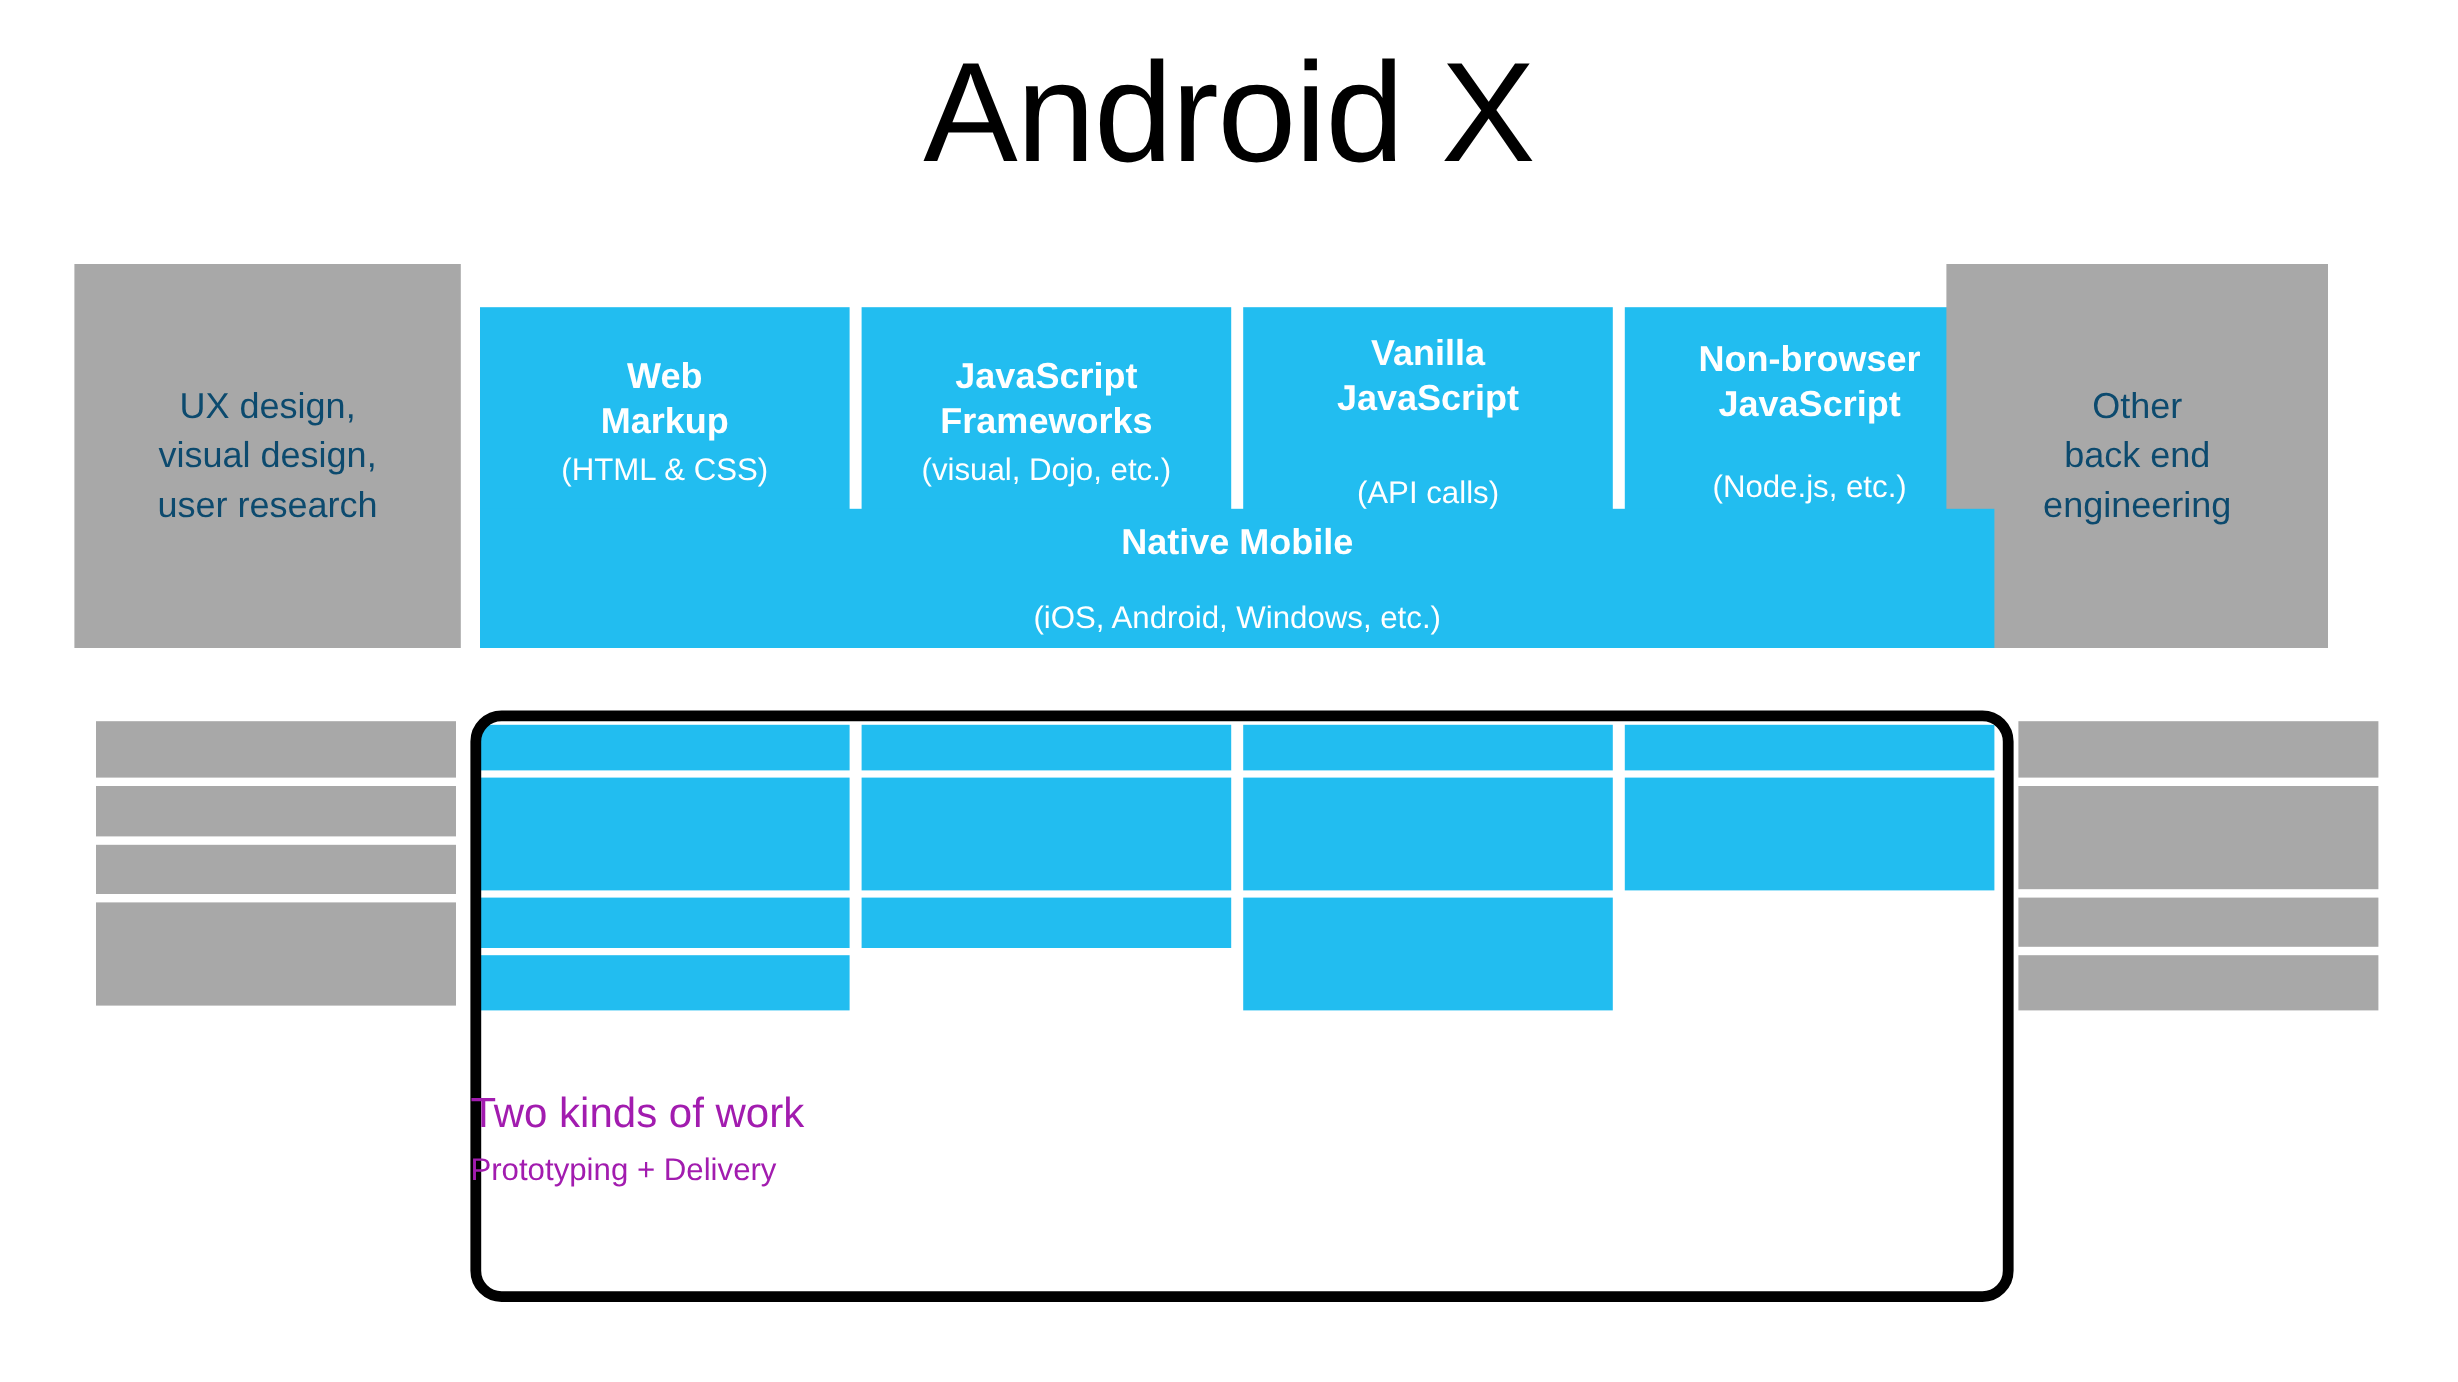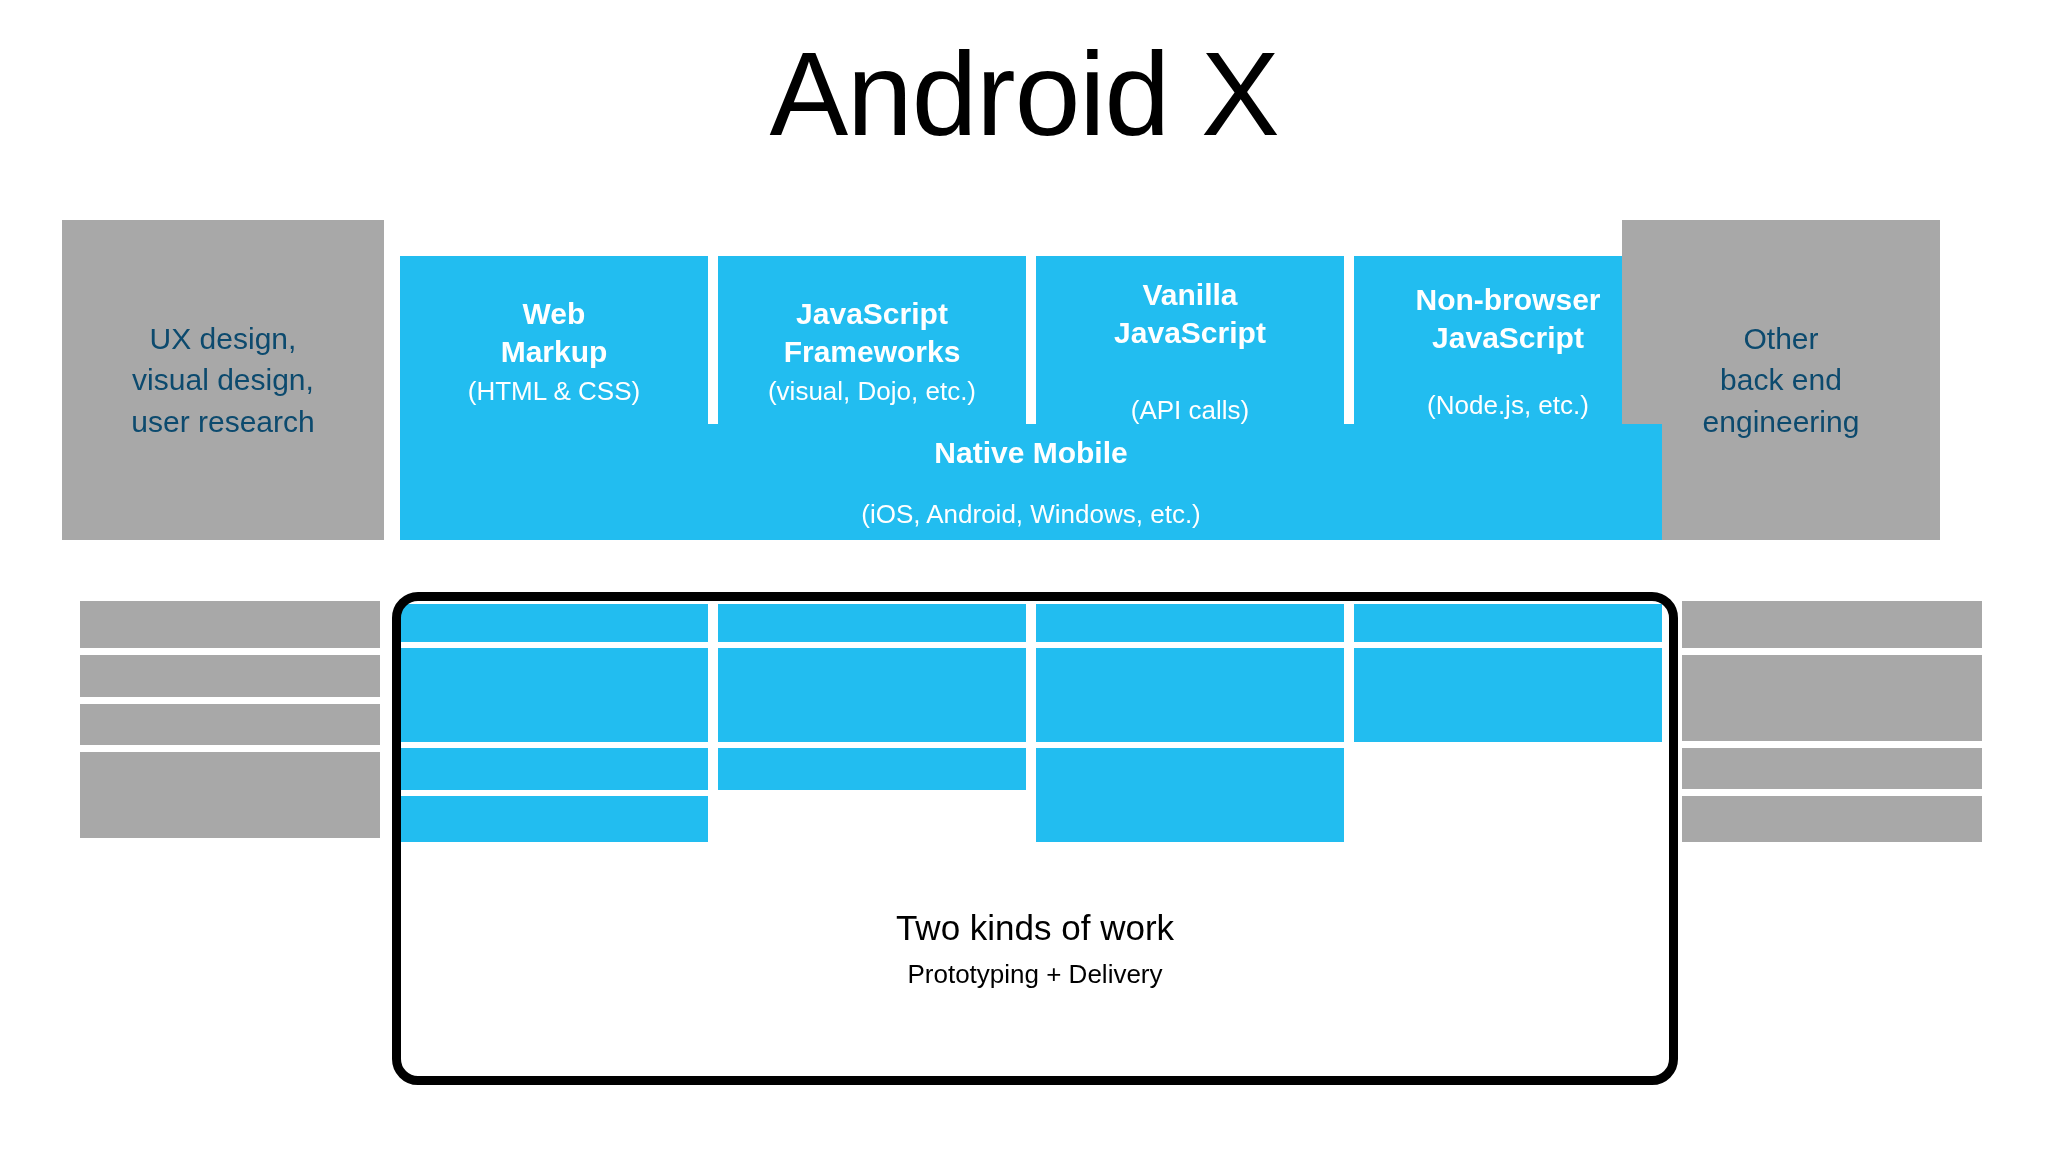--- a/index.html
+++ b/index.html
@@ -97,22 +97,22 @@
   #focus-frame {
     position: absolute;
     border: 9px solid #000000;
     border-radius: 26px;
     background: transparent;
   }
 
   #work-caption {
     position: absolute;
     width: 100%;
-    text-align: center;
-    color: #000000;
+    text-align: left;
+    color: #a21caf;
   }
   #work-caption .line-1 {
     font-size: 35px;
     font-weight: 400;
     line-height: 1.32;
   }
   #work-caption .line-2 {
     font-size: 26px;
     font-weight: 400;
     line-height: 1.32;

